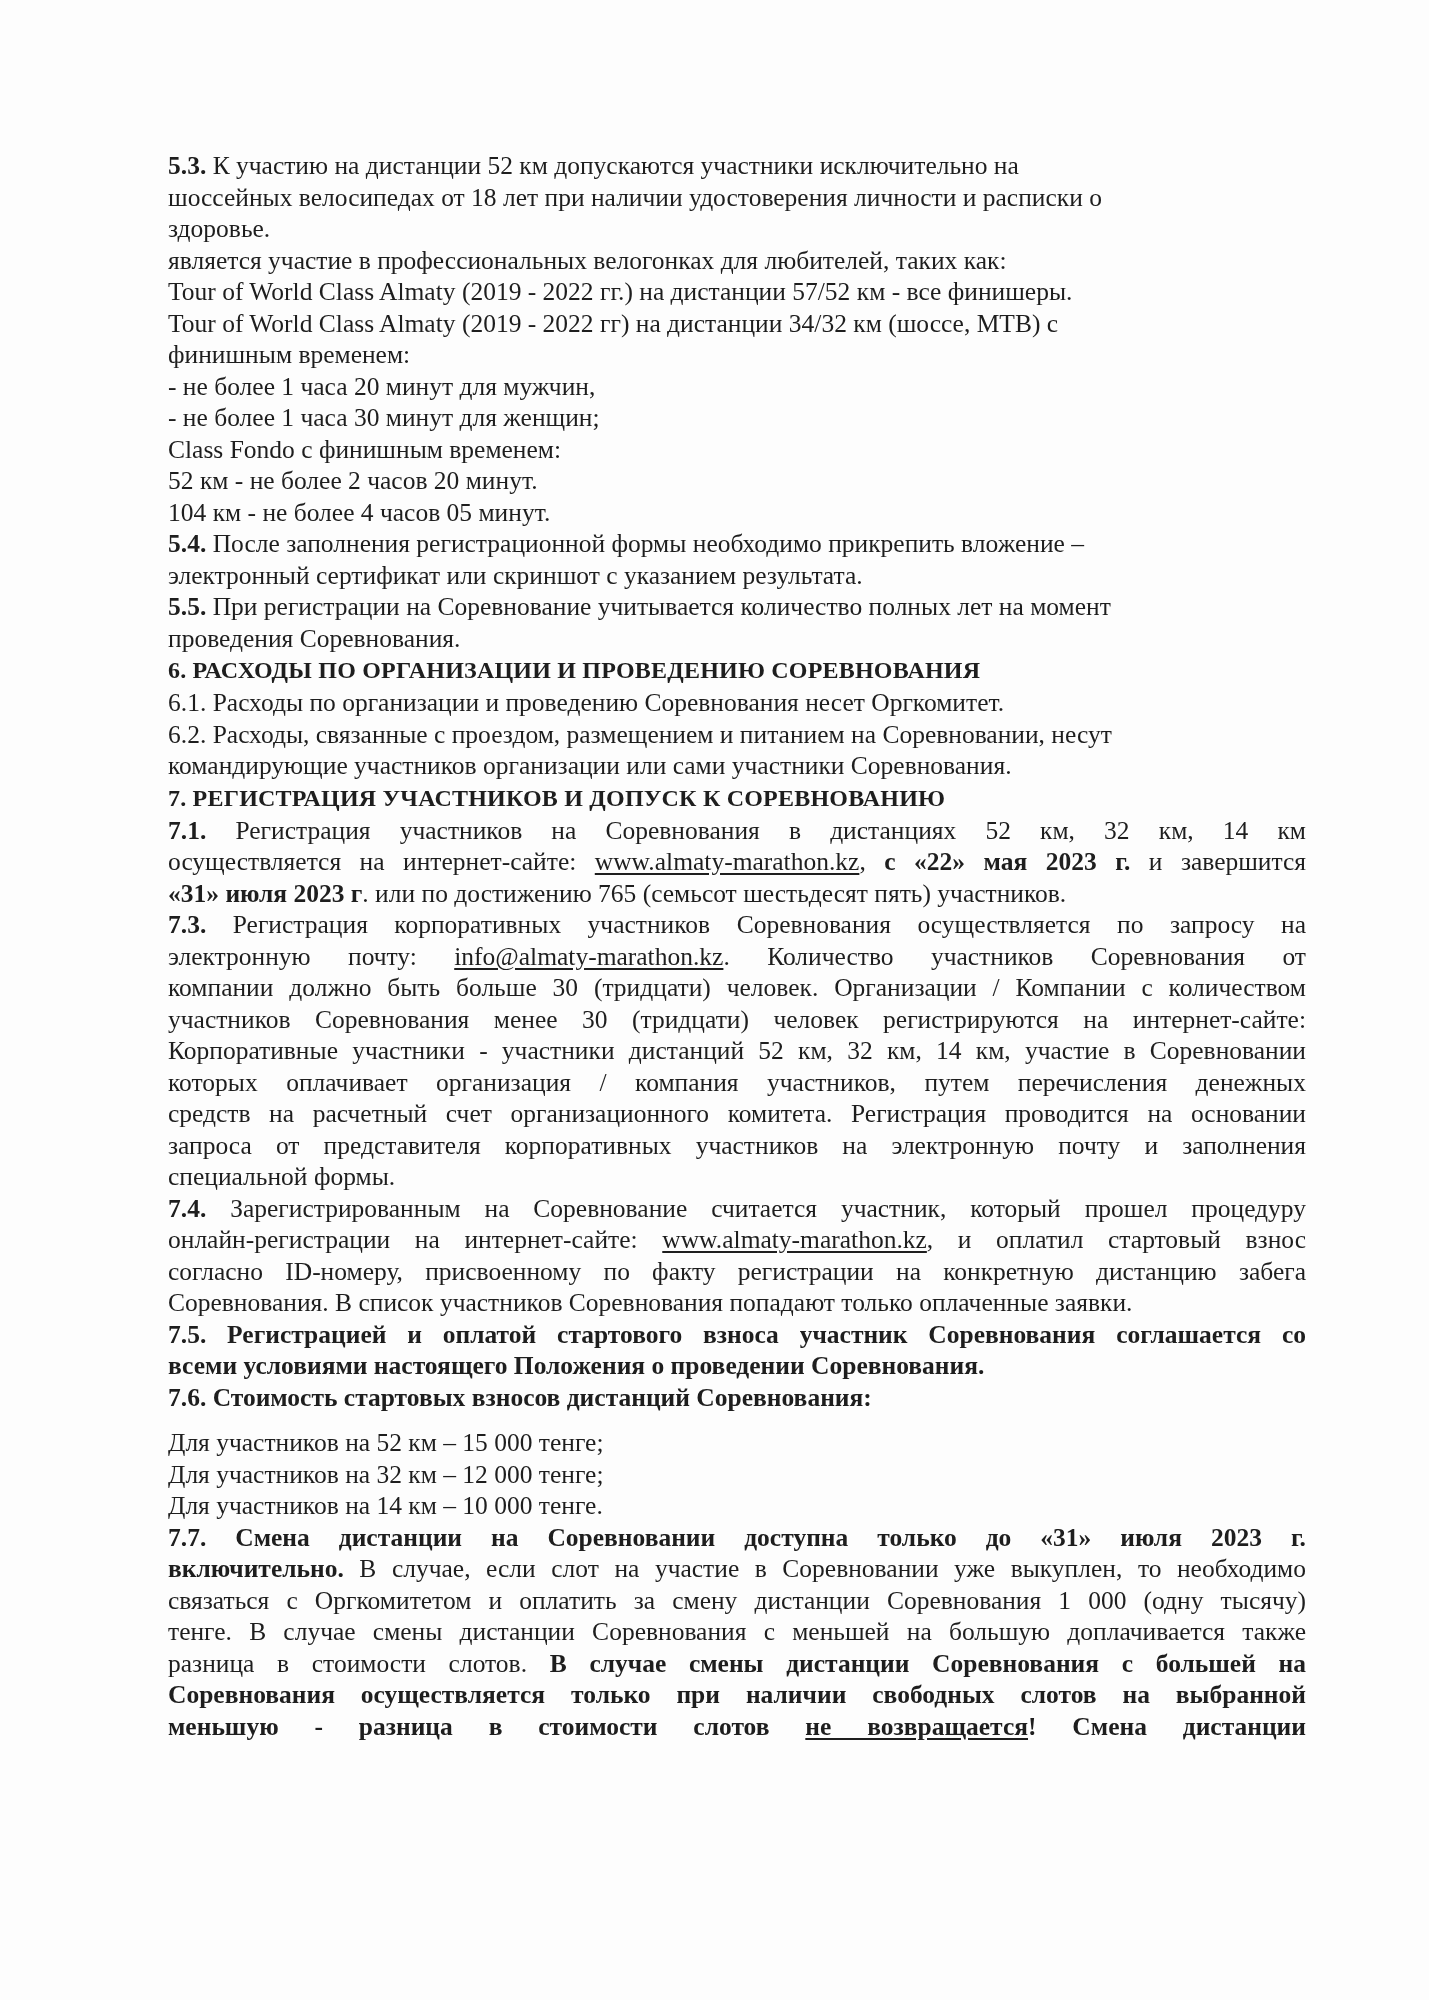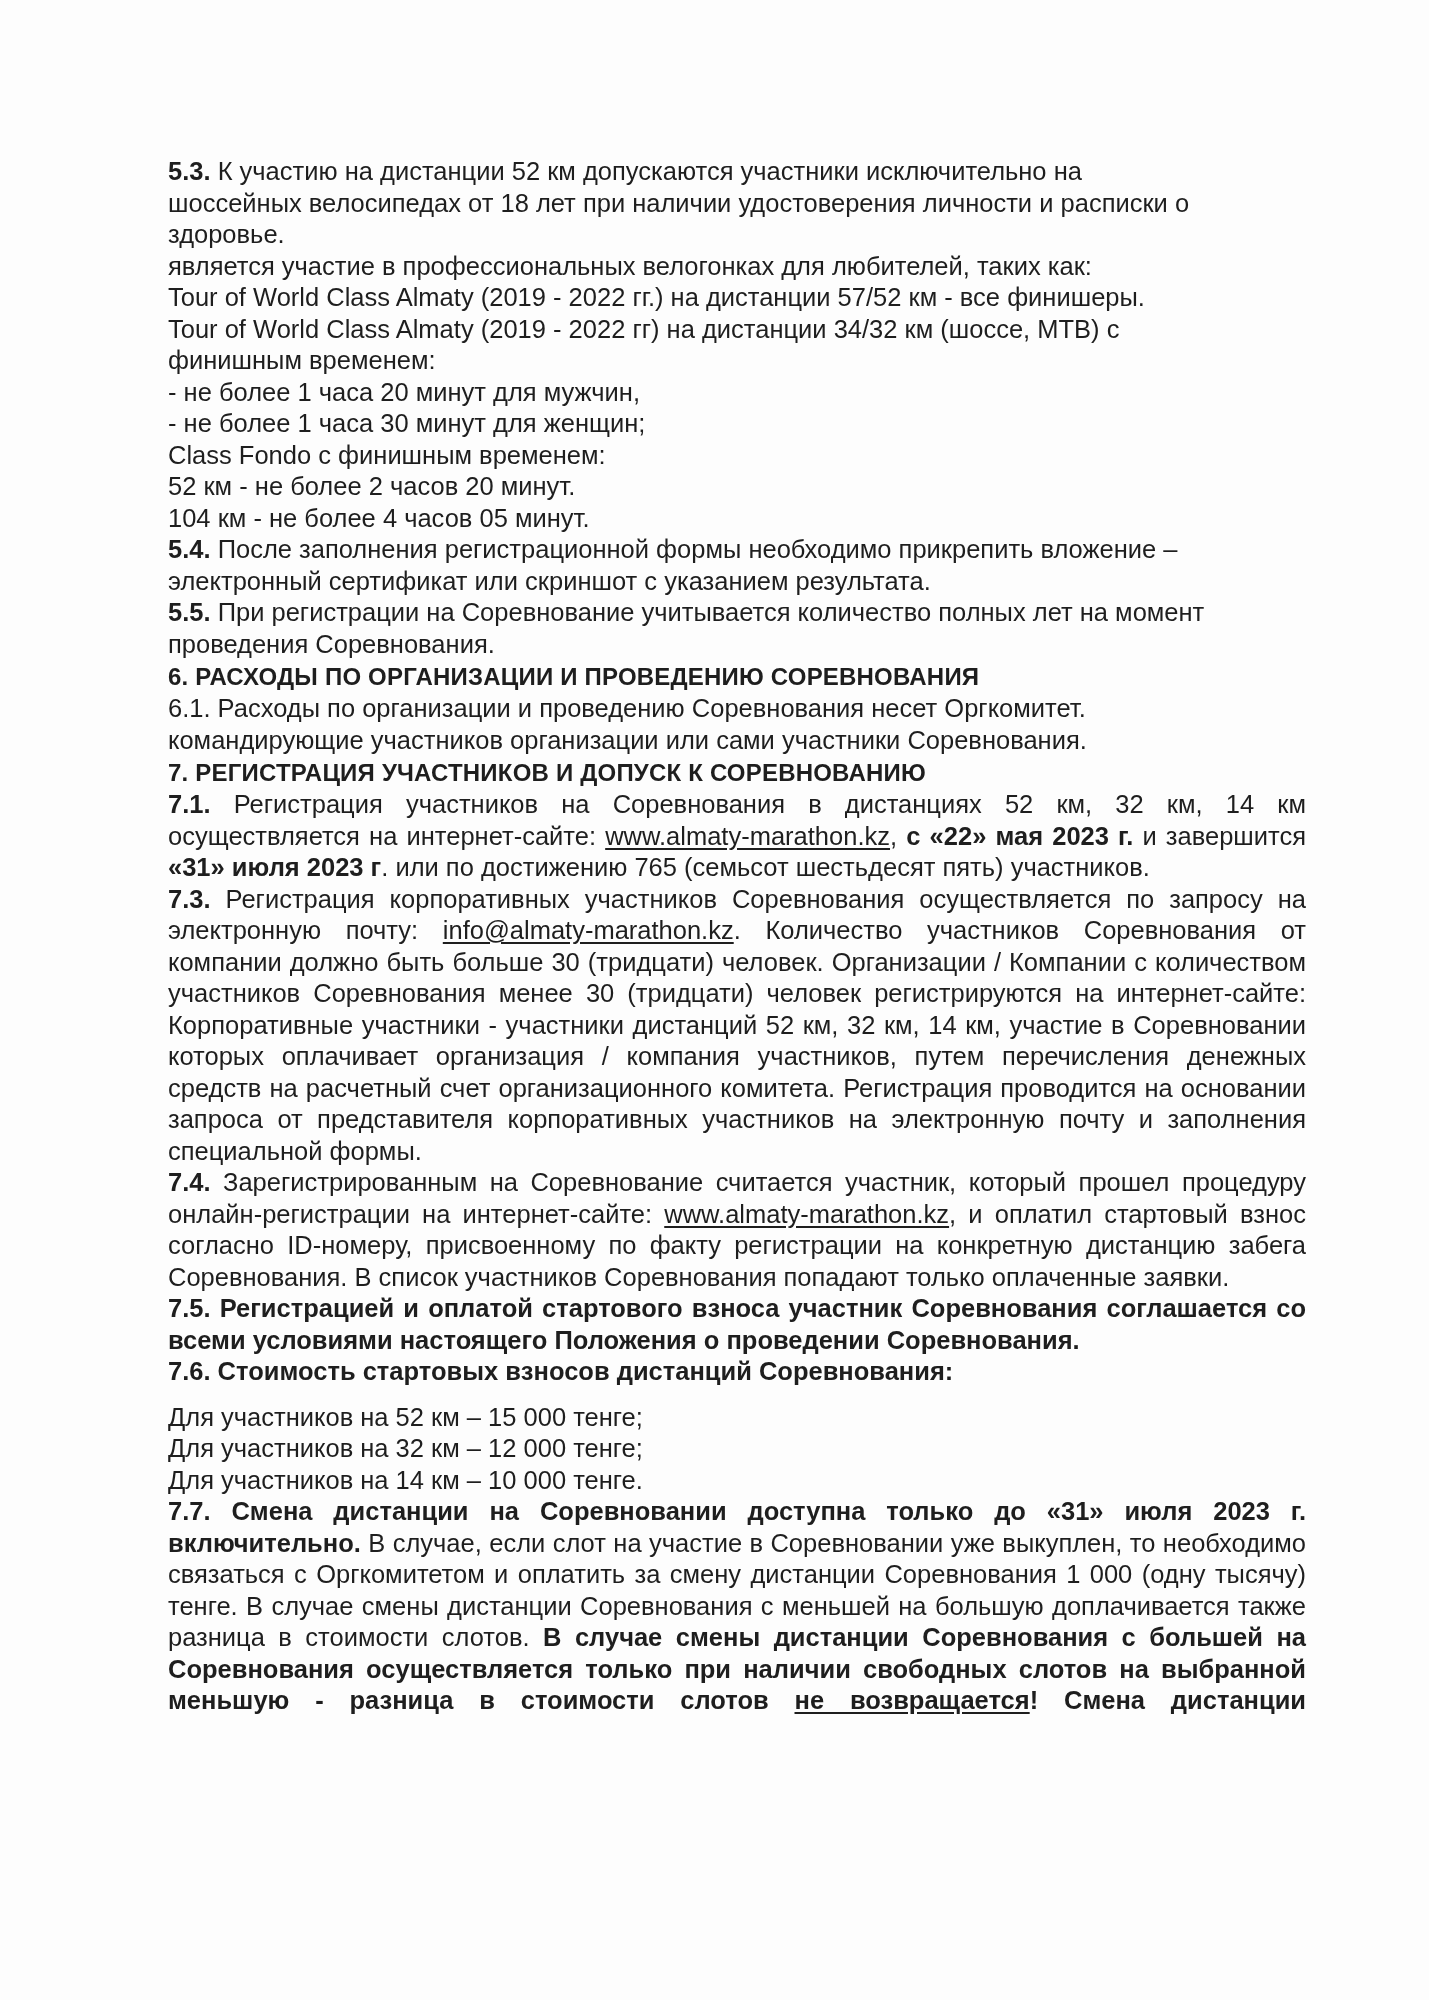--- a/index.html
+++ b/index.html
@@ -2,22 +2,22 @@
 <html><head>
 <meta charset="utf-8">
 <style>
   html, body { margin: 0; padding: 0; background: #ffffff; }
   body { width: 1429px; height: 2000px; position: relative; overflow: hidden; }
   .page {
     position: absolute; left: 0; top: 0; width: 1429px; height: 2000px;
     background: #fdfdfd;
   }
   .content {
-    position: absolute; left: 168px; top: 156px; width: 1138px;
-    font-family: Liberation Sans, sans-serif;
+    position: absolute; left: 168px; top: 150px; width: 1138px;
+    font-family: Liberation Serif, serif;
     font-size: 25.5px; line-height: 31.5px; color: #1e1e1e;
   }
   .line { display: block; white-space: nowrap; }
   .just { display: block; text-align: justify; text-align-last: justify; white-space: normal; }
   .bold { font-weight: bold; }
   .u { text-decoration: underline; text-underline-offset: 3px; }
   .heading { font-weight: bold; font-size: 24px; line-height: 33px; letter-spacing: 0.2px; }
   .gap { display: block; height: 14px; }
   a { color: inherit; }
 </style>
@@ -48,20 +48,21 @@
         <span class="line"><span class="bold">5.5.</span><span> При регистрации на Соревнование учитывается количество полных лет на момент</span></span>
         <span class="line"><span>проведения Соревнования.</span></span>
       </div>
       <div class="heading">
         <span class="line"><span>6. РАСХОДЫ ПО ОРГАНИЗАЦИИ И ПРОВЕДЕНИЮ СОРЕВНОВАНИЯ</span></span>
       </div>
       <div>
         <span class="line"><span>6.1. Расходы по организации и проведению Соревнования несет Оргкомитет.</span></span>
       </div>
       <div>
+        <span class="line"><span>6.2. Расходы, связанные с проездом, размещением и питанием на Соревновании, несут</span></span>
         <span class="line"><span>командирующие участников организации или сами участники Соревнования.</span></span>
       </div>
       <div class="heading">
         <span class="line"><span>7. РЕГИСТРАЦИЯ УЧАСТНИКОВ И ДОПУСК К СОРЕВНОВАНИЮ</span></span>
       </div>
       <div>
         <span class="just"><span class="bold">7.1.</span><span>  Регистрация участников на Соревнования в дистанциях 52 км, 32 км, 14 км</span></span>
         <span class="just"><span>осуществляется на интернет-сайте: </span><a class="u">www.almaty-marathon.kz</a><span>, </span><span class="bold">с «22» мая 2023 г.</span><span> и завершится</span></span>
         <span class="line"><span class="bold">«31» июля 2023 г</span><span>. или по достижению 765 (семьсот шестьдесят пять) участников.</span></span>
       </div>

